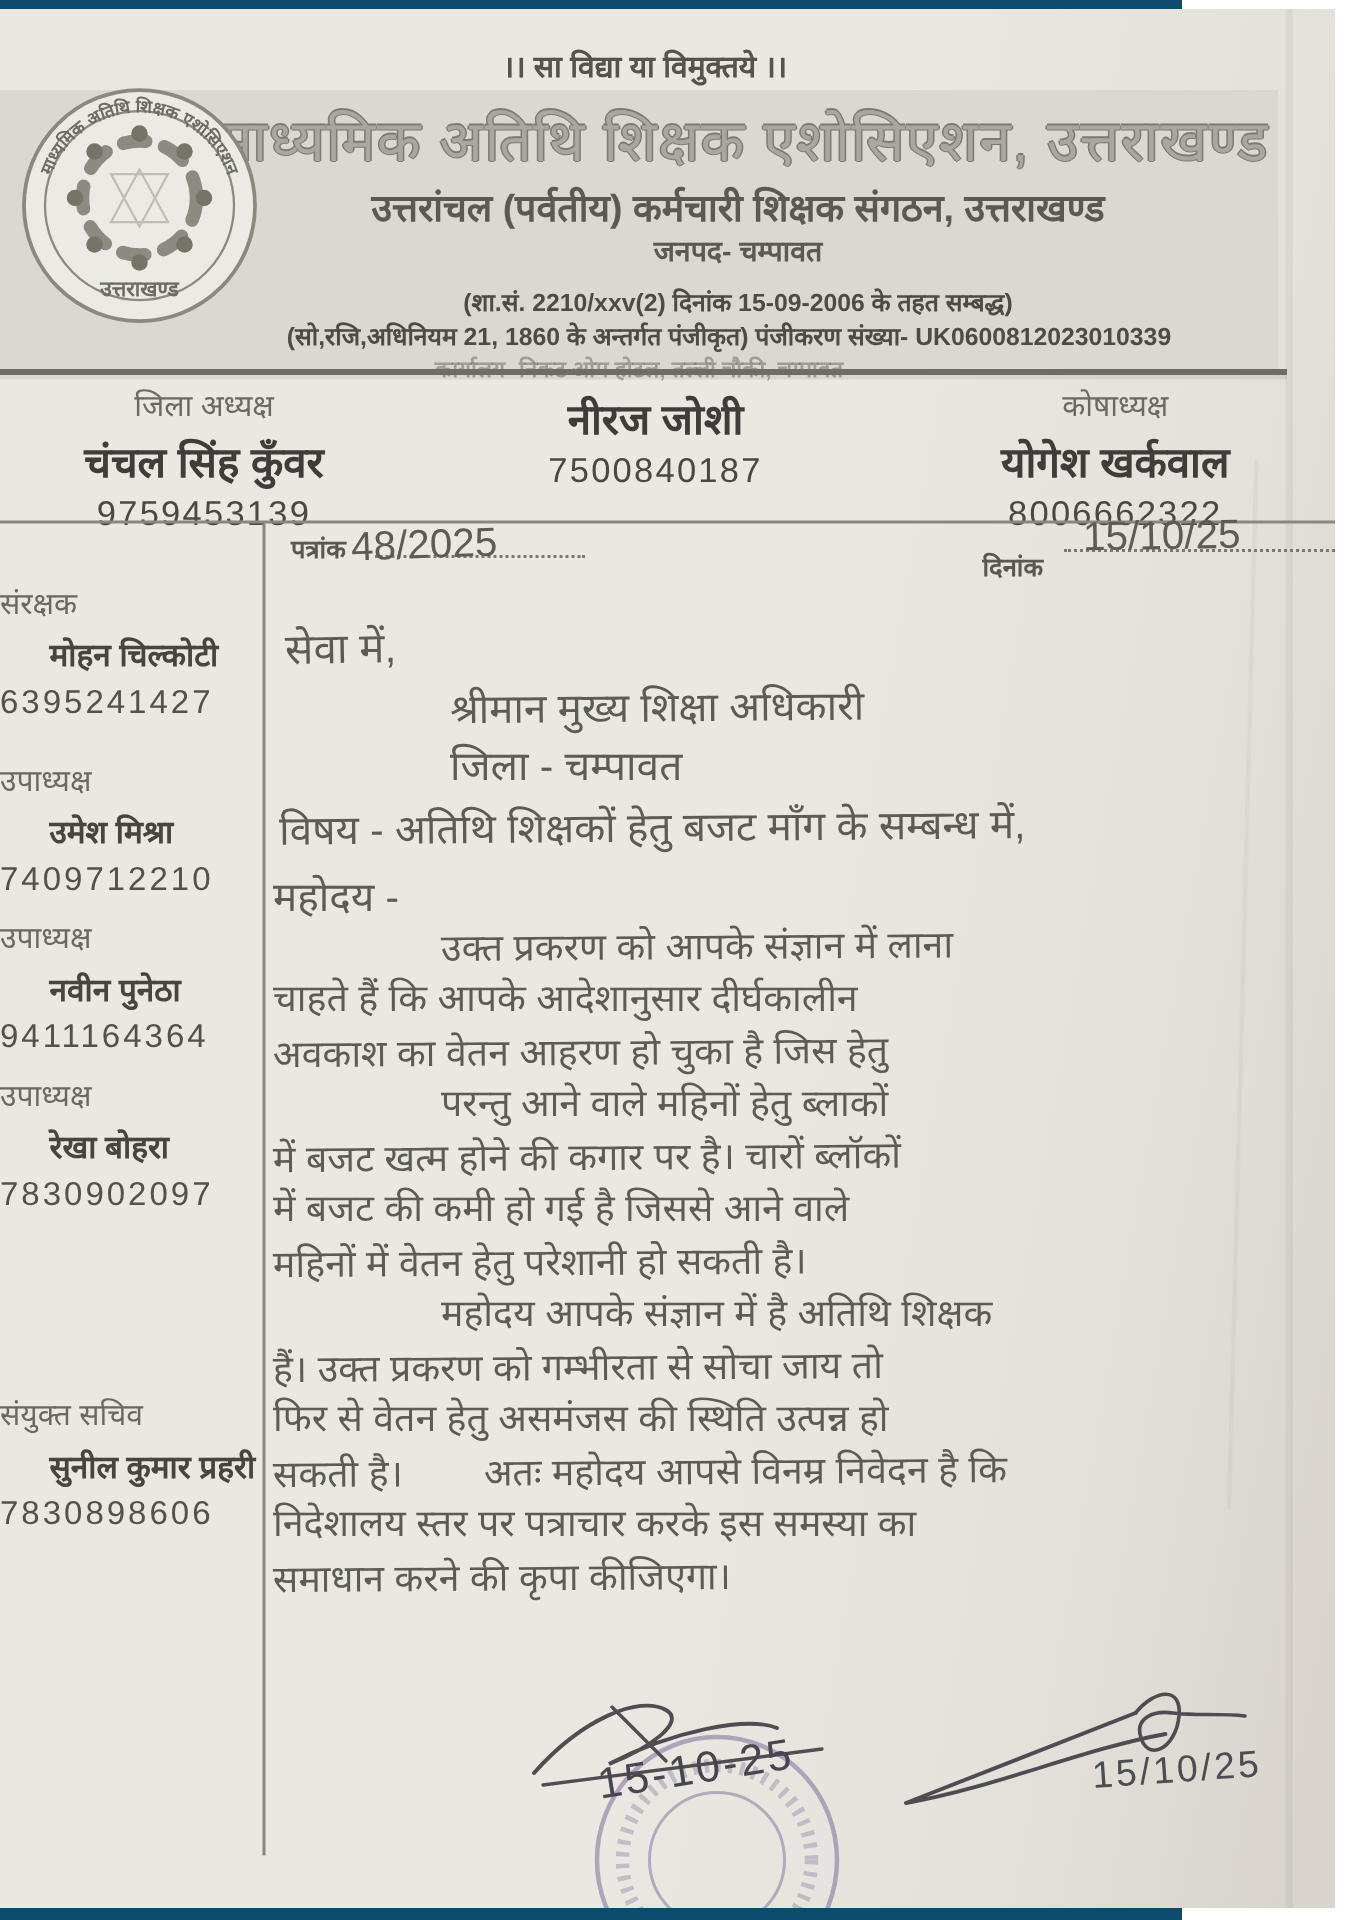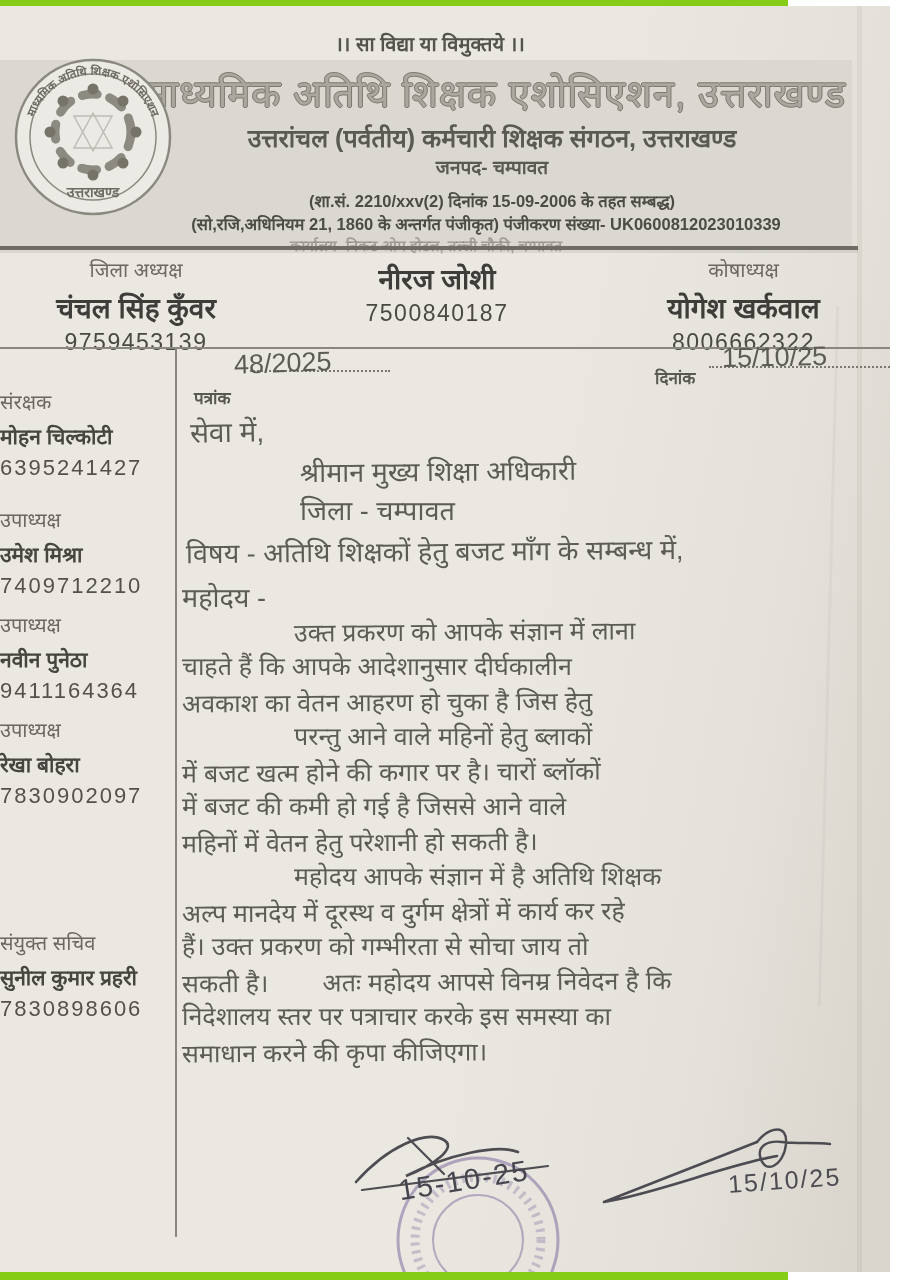--- a/index.html
+++ b/index.html
@@ -1,17 +1,17 @@
 <!DOCTYPE html>
 <html><head>
 <meta charset="utf-8">
 <style>
   html,body{margin:0;padding:0;}
   body{width:904px;height:1280px;overflow:hidden;font-family:"Liberation Sans",sans-serif;}
-  .photo{position:relative;width:788px;height:1280px;background:#84cc16;}
+  .photo{position:relative;width:788px;height:1280px;background:#0c4a6e;}
   .paper{position:absolute;left:0;top:6px;width:890px;height:1266px;overflow:hidden;
          background:linear-gradient(100deg,#ebe8e2 55%,#e4e1da 80%,#d9d5cd 97%);}
   .crease-r{position:absolute;right:28px;top:0;width:5px;height:100%;background:rgba(90,80,70,.07);}
   .crease-r2{position:absolute;right:60px;top:300px;width:3px;height:700px;background:rgba(90,80,70,.05);transform:rotate(1.5deg);}
 
   
   .motto{position:absolute;top:24px;left:0;width:860px;text-align:center;
          font-size:20px;font-weight:bold;color:#55534e;}
   .band{position:absolute;top:54px;left:0;width:852px;height:188px;background:#dbd8d1;}
   .band .title{position:absolute;top:6px;left:138px;right:6px;text-align:right;
@@ -37,32 +37,32 @@
   .official{text-align:center;}
   .official .role{font-size:20px;color:#6c6963;margin-top:2px;}
   .official .name{font-size:28px;font-weight:bold;color:#3f3d39;margin-top:5px;}
   .official .phone{font-size:23px;color:#4a4843;letter-spacing:1.5px;margin-top:3px;}
   .hr-mid{position:absolute;top:341px;left:0;width:890px;height:2px;background:#8a8780;}
   .v-rule{position:absolute;top:343px;left:175px;width:2px;height:888px;background:#8a8780;}
 
   
   .sb-entry{position:absolute;left:0;width:174px;text-align:left;}
   .sb-entry .role{font-size:20px;color:#6b6862;}
-  .sb-entry .name{font-size:21px;font-weight:bold;color:#474540;margin-top:7px;}
+  .sb-entry .name{font-size:21px;font-weight:bold;color:#474540;margin-top:7px;padding-left:33px;}
   .sb-entry .phone{font-size:22px;color:#54514b;letter-spacing:2px;margin-top:5px;}
   .sb1{top:382px}.sb2{top:500px}.sb3{top:605px}.sb4{top:710px}.sb5{top:817px}.sb6{top:923px}
 
   
   .letter{position:absolute;left:182px;top:348px;width:704px;
           color:#5d5b56;font-size:25px;}
   .hand{color:#5d5b56;}
   .refrow{position:relative;height:46px;}
   .print-label{font-size:17px;color:#5a5852;font-weight:bold;}
   .dots{display:inline-block;border-bottom:2px dotted #7b7871;height:14px;}
-  .ref-label{position:absolute;left:12px;top:32px;}
+  .ref-label{position:absolute;left:12px;top:0;}
   .ref-dots{position:absolute;left:68px;top:2px;width:140px;}
   .ref-val{position:absolute;left:52px;top:-6px;font-size:27px;transform:rotate(-2deg);}
   .date-label{position:absolute;left:473px;top:12px;}
   .date-dots{position:absolute;left:527px;top:-2px;width:185px;}
   .date-val{position:absolute;left:540px;top:-12px;font-size:27px;transform:rotate(-1deg);}
   .salut{position:absolute;left:8px;top:58px;font-size:28px;transform:rotate(-1deg);}
   .recip1{position:absolute;left:118px;top:98px;font-size:27px;transform:rotate(-.5deg);}
   .recip2{position:absolute;left:118px;top:137px;font-size:27px;}
   .subject{position:absolute;left:4px;top:178px;font-size:27px;transform:rotate(-.5deg);}
   .greet{position:absolute;left:0;top:224px;font-size:27px;}
@@ -189,22 +189,22 @@
 
       <div class="bodytext">
         <div class="bl ind">उक्त प्रकरण को आपके संज्ञान में लाना</div>
         <div class="bl">चाहते हैं कि आपके आदेशानुसार दीर्घकालीन</div>
         <div class="bl">अवकाश का वेतन आहरण हो चुका है जिस हेतु</div>
         <div class="bl ind">परन्तु आने वाले महिनों हेतु ब्लाकों</div>
         <div class="bl">में बजट खत्म होने की कगार पर है। चारों ब्लॉकों</div>
         <div class="bl">में बजट की कमी हो गई है जिससे आने वाले</div>
         <div class="bl">महिनों में वेतन हेतु परेशानी हो सकती है।</div>
         <div class="bl ind">महोदय आपके संज्ञान में है अतिथि शिक्षक</div>
-        <div class="bl">अल्प मानदेय में दूरस्थ व दुर्गम क्षेत्रों में कार्य कर रहे</div>
         <div class="bl">हैं। उक्त प्रकरण को गम्भीरता से सोचा जाय तो</div>
+        <div class="bl">फिर से वेतन हेतु असमंजस की स्थिति उत्पन्न हो</div>
         <div class="bl"><span>सकती है।</span><span class="cont">अतः महोदय आपसे विनम्र निवेदन है कि</span></div>
         <div class="bl">निदेशालय स्तर पर पत्राचार करके इस समस्या का</div>
         <div class="bl">समाधान करने की कृपा कीजिएगा।</div>
       </div>
     </div>
 
     <svg class="stamp" viewBox="0 0 170 170">
       <ellipse cx="85" cy="88" rx="80" ry="82" fill="none" stroke="rgba(125,108,158,.55)" stroke-width="3"></ellipse>
       <circle cx="85" cy="88" r="63" fill="none" stroke="rgba(125,108,158,.35)" stroke-width="9" stroke-dasharray="3 5"></circle>
       <circle cx="85" cy="88" r="45" fill="none" stroke="rgba(125,108,158,.5)" stroke-width="2"></circle>

